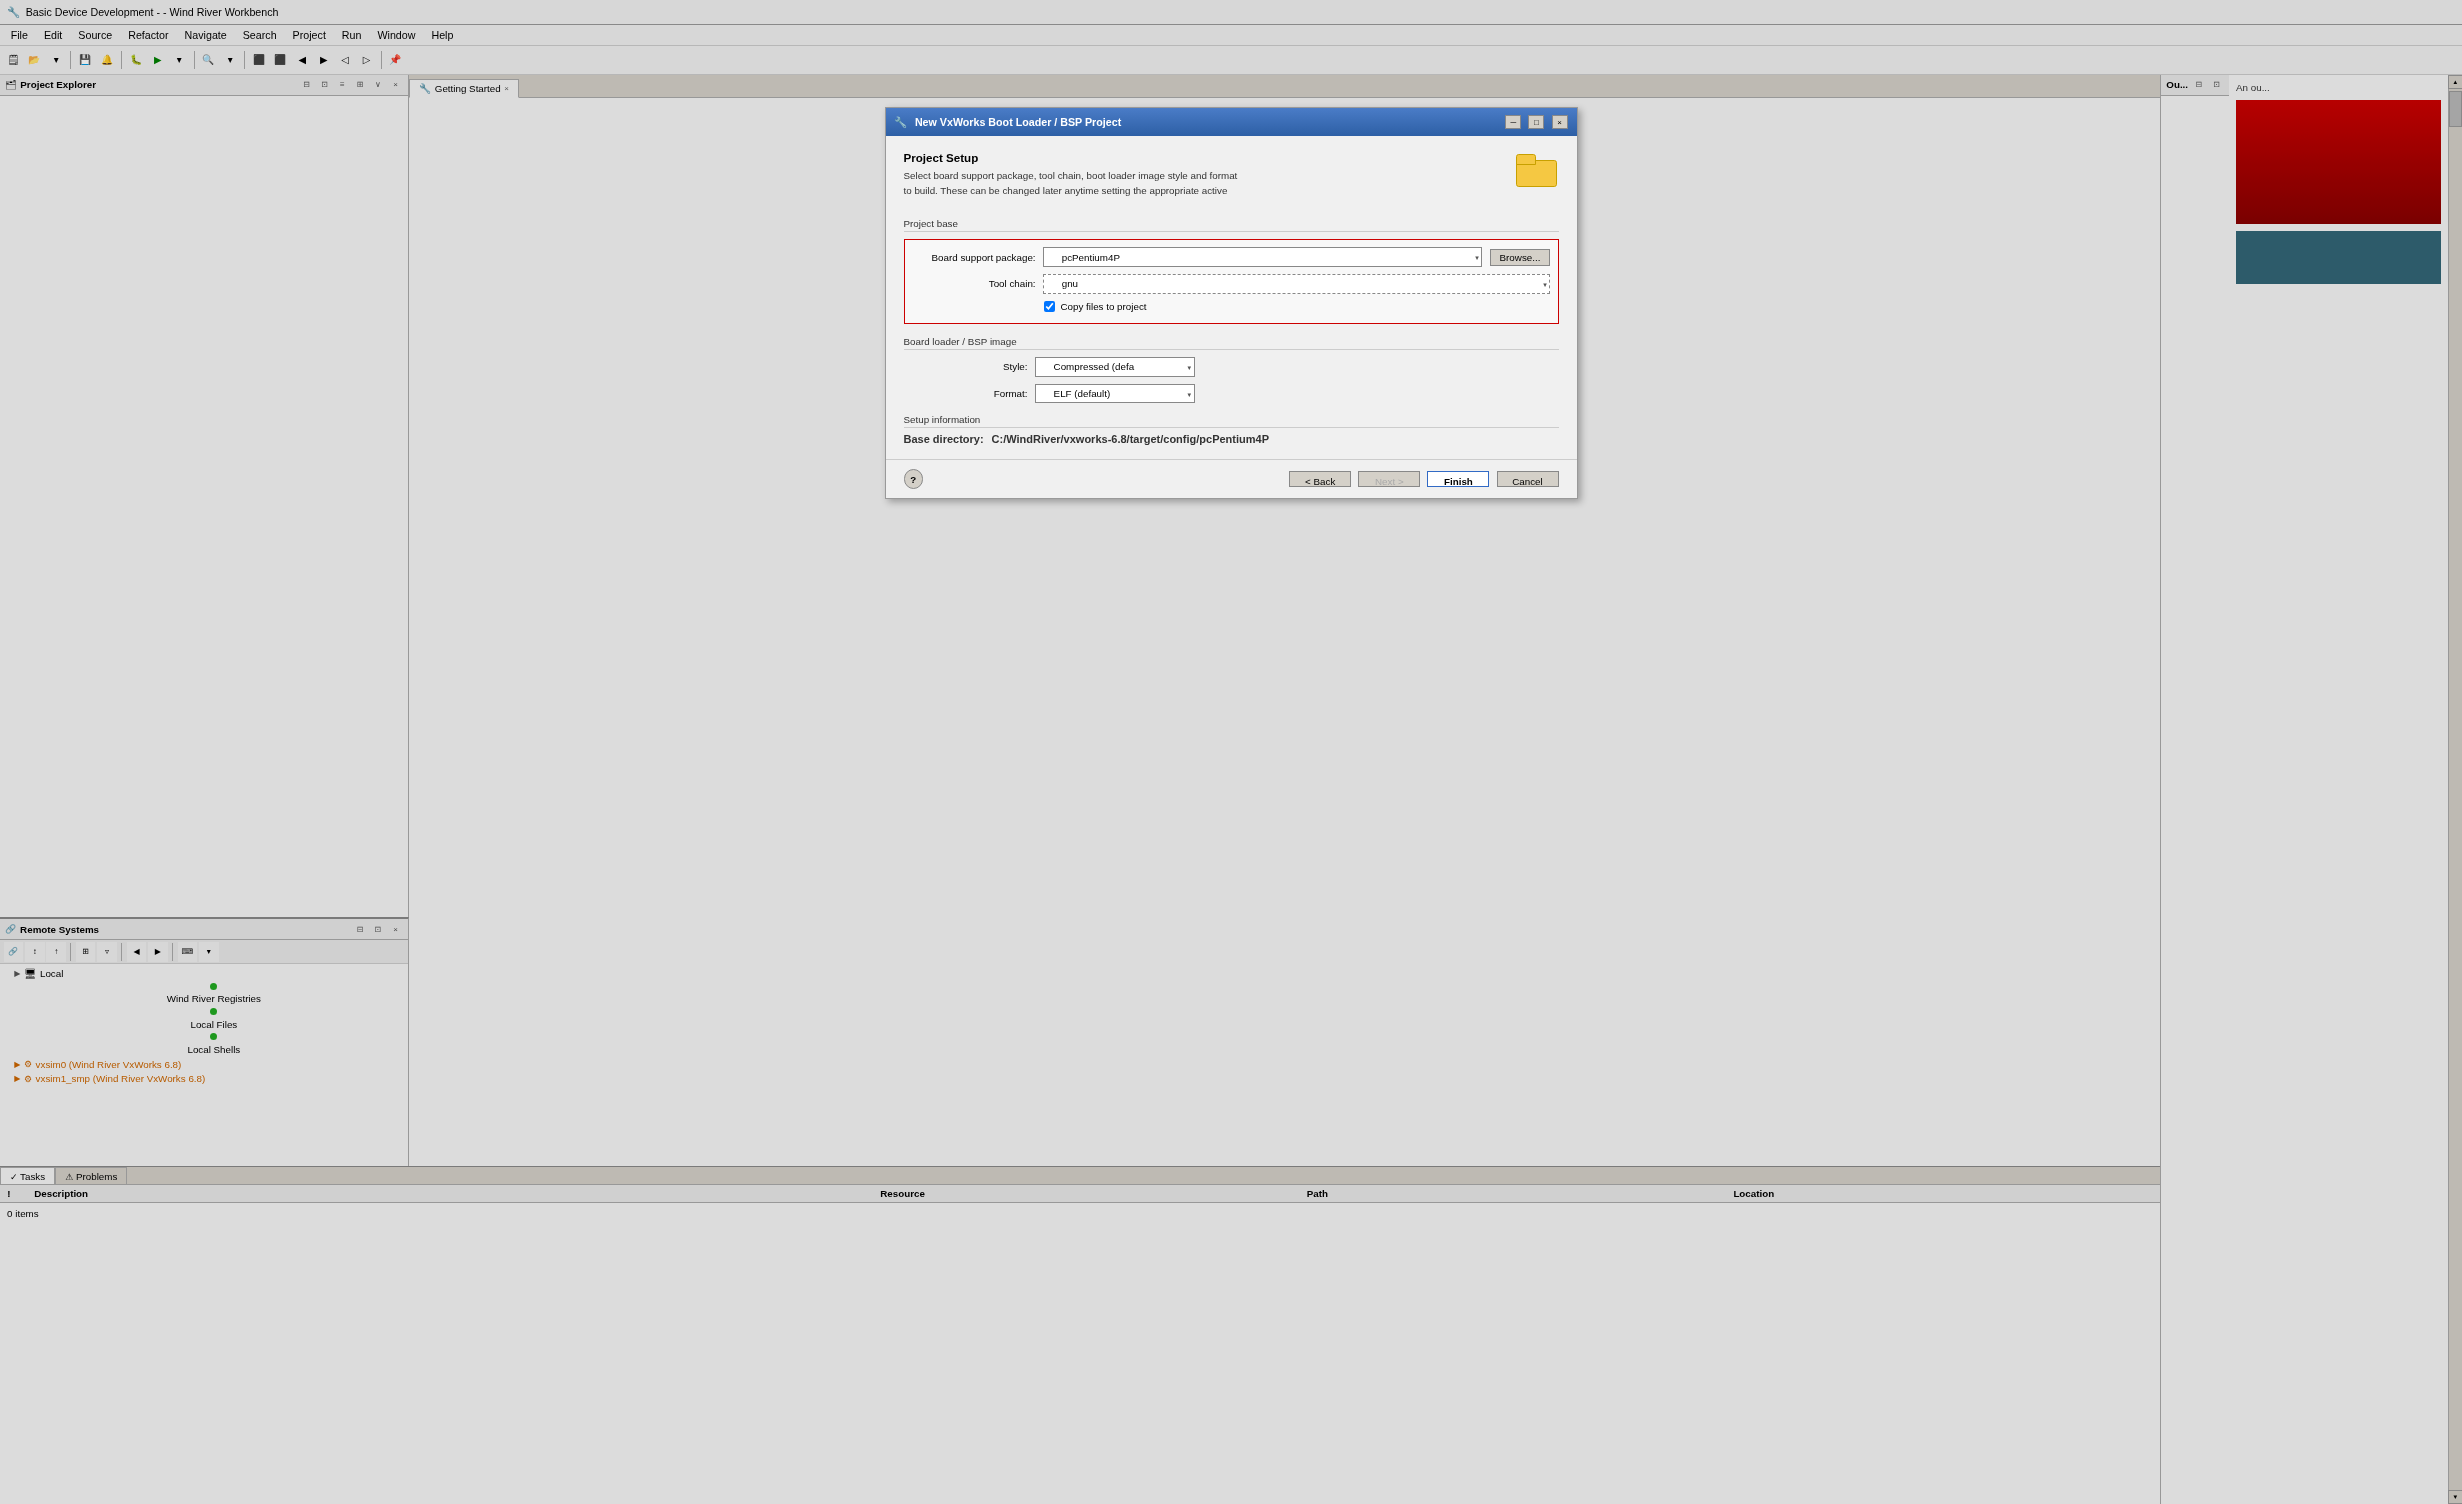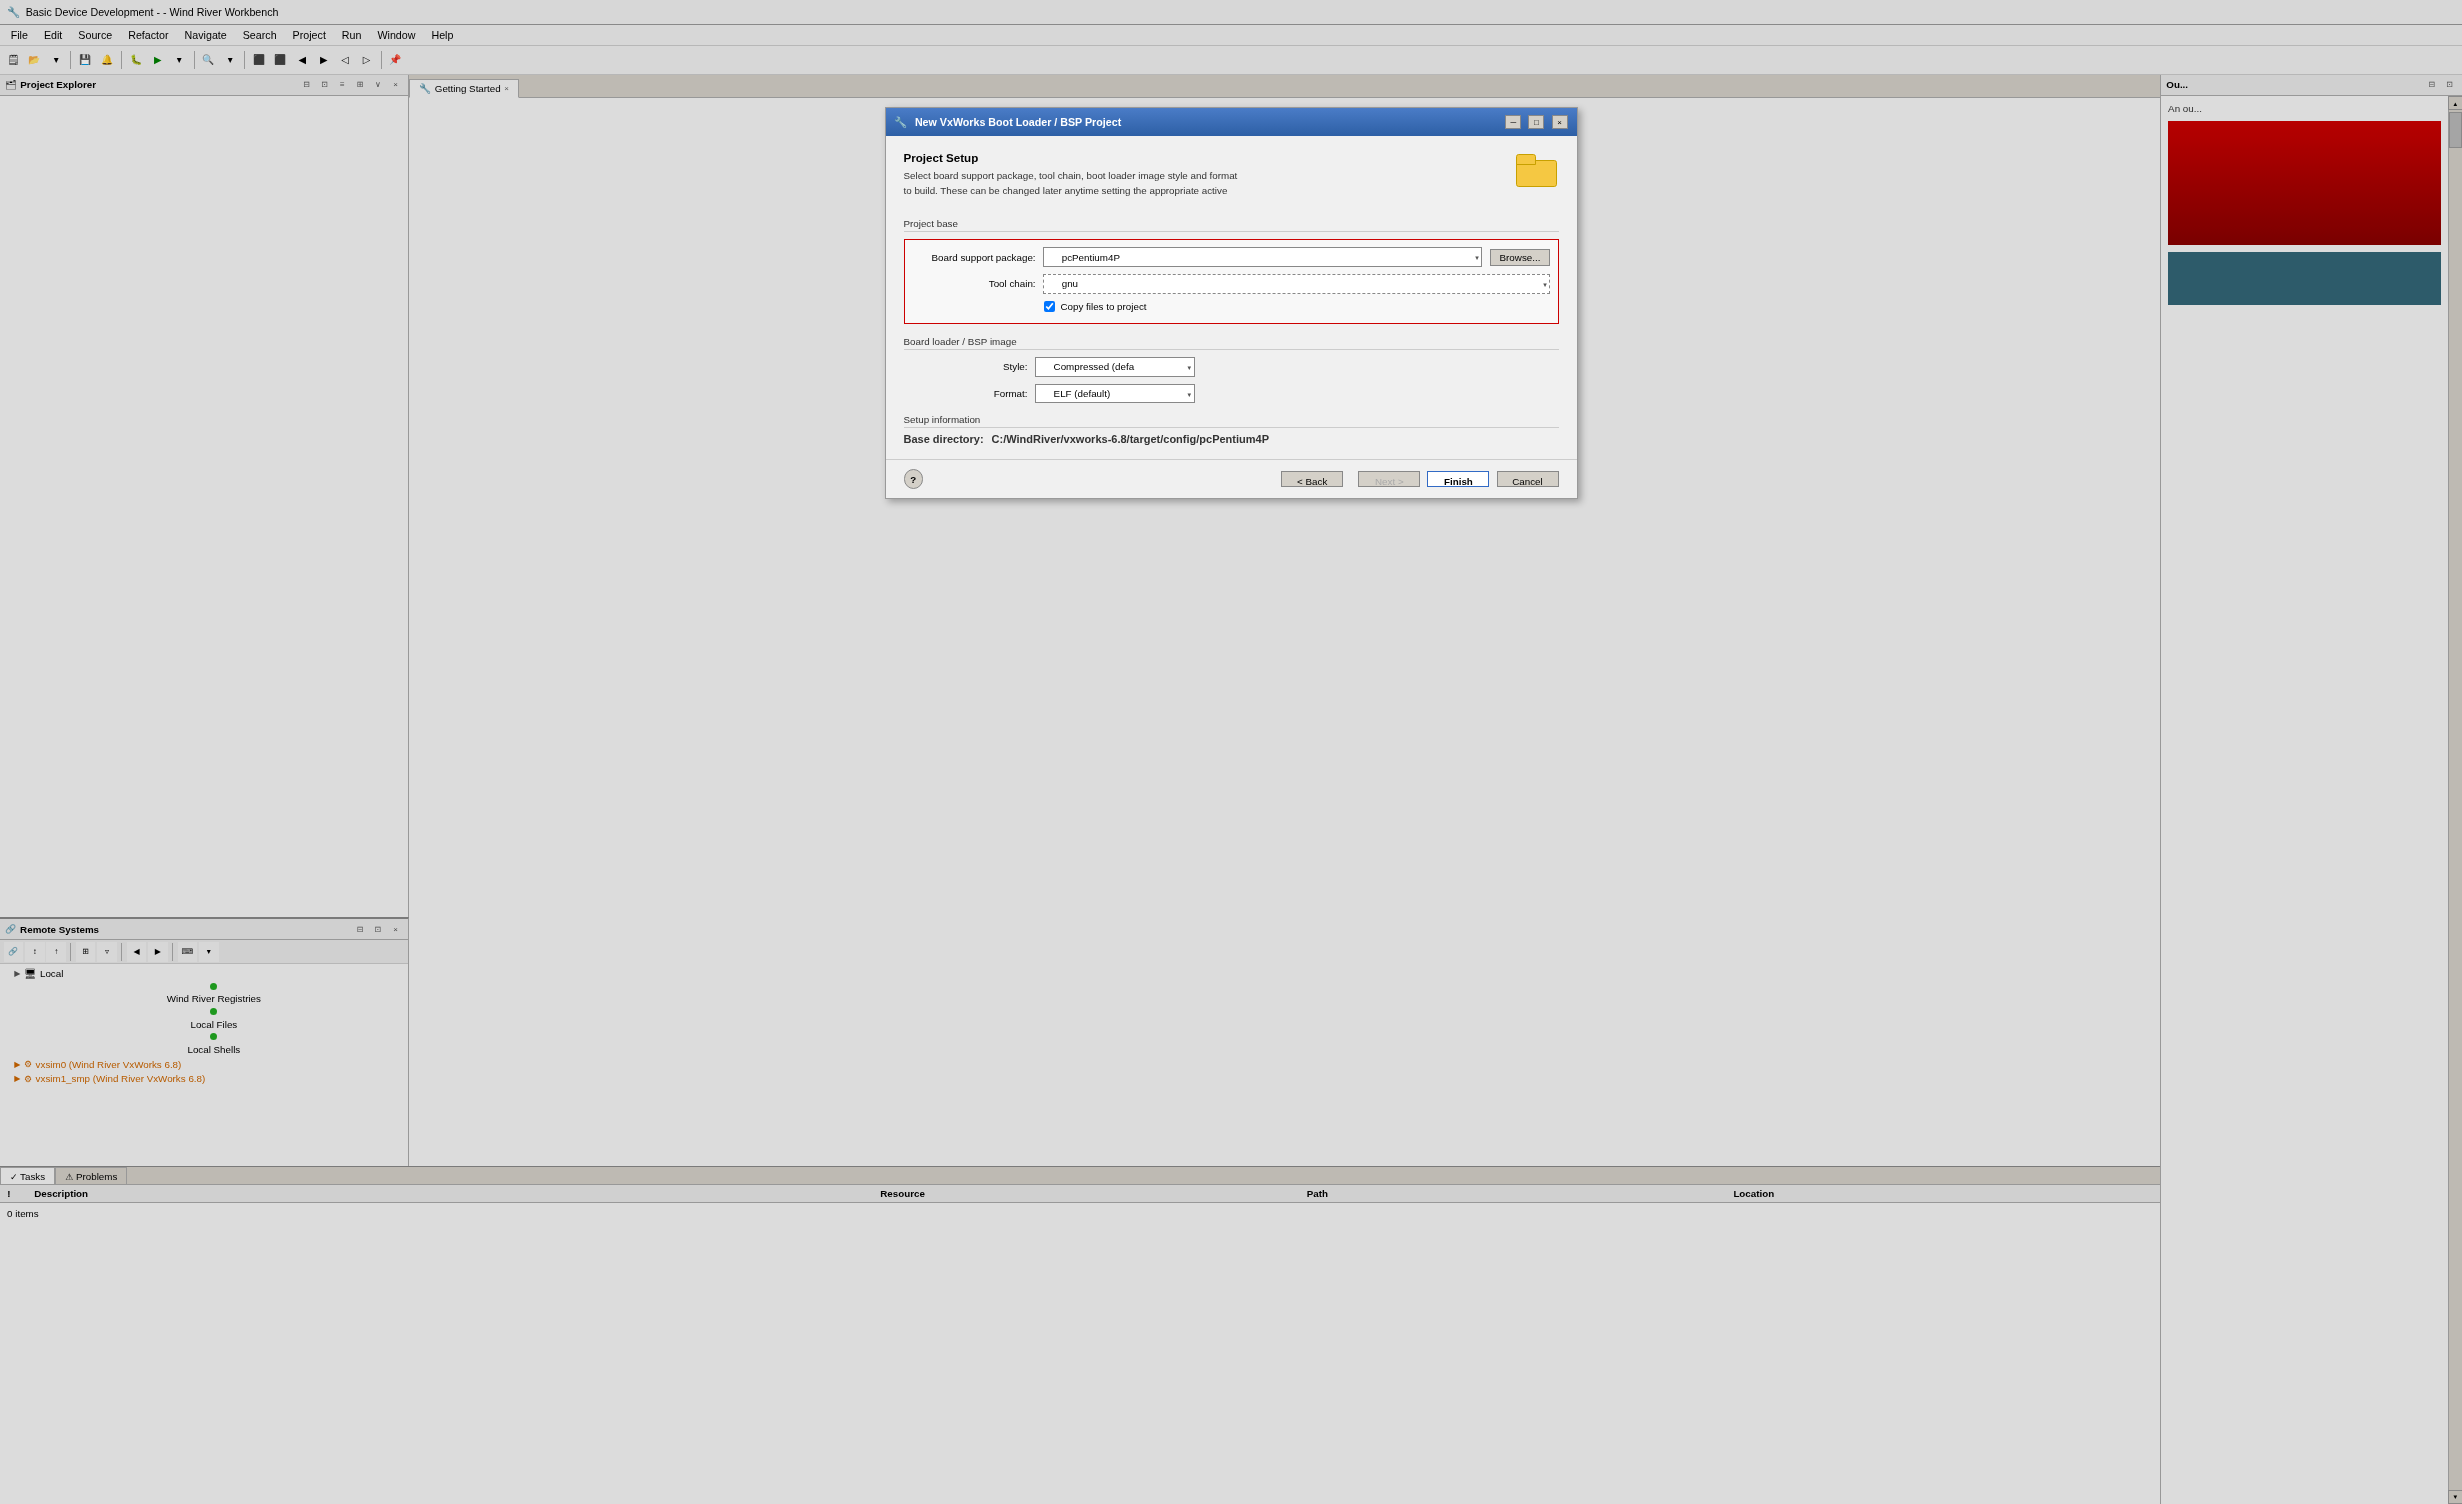--- a/index.html
+++ b/index.html
@@ -142,21 +142,21 @@
       height: 23px;
       align-items: flex-end;
     }
 
     
     .right-panel {
       width: 302px;
       background: #f5f5f5;
       border-left: 0.9px solid #aaa;
       display: flex;
-      flex-direction: column;
+      flex-direction: row;
     }
 
     
     .modal-overlay {
       position: absolute;
       top: 0; left: 0; right: 0; bottom: 0;
       background: rgba(0,0,0,0.1);
       z-index: 100;
       display: flex;
       align-items: flex-start;
@@ -308,21 +308,20 @@
     }
     .dialog-btn.primary {
       background: white;
       border: 1.8px solid #316ac5;
       color: #000;
       font-weight: bold;
     }
     .dialog-btn:disabled {
       color: #aaa;
       cursor: default;
-      margin-left: 8px;
     }
     .bottom-tab-strip {
       display: flex;
       background: #d4d0c8;
       border-bottom: 0.9px solid #aaa;
     }
     .bottom-tab {
       padding: 2.7px 9px;
       font-size: 9.8px;
       background: #d4d0c8;

